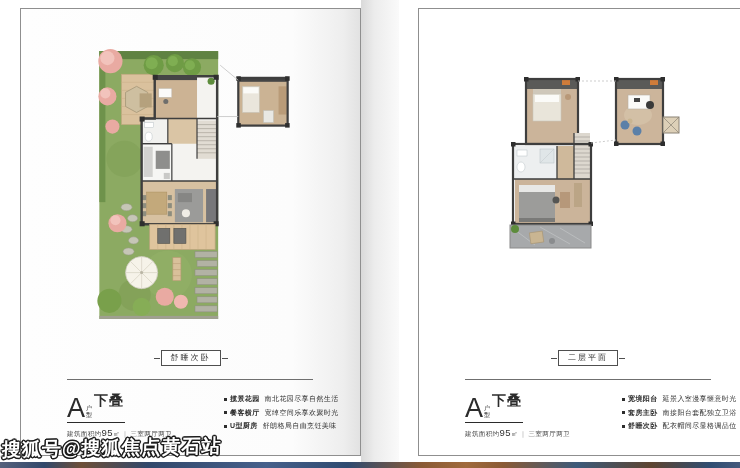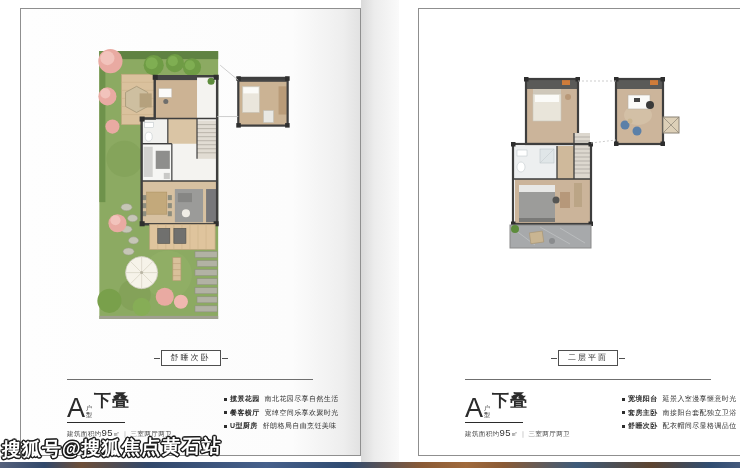--- a/index.html
+++ b/index.html
@@ -32,21 +32,21 @@
   .floor-badge::before,.floor-badge::after{
     content:"";position:absolute;top:50%;width:6px;height:1px;background:#4f4f4f;
   }
   .floor-badge::before{left:-8px;}
   .floor-badge::after{right:-8px;}
   .divider{position:absolute;top:370px;left:46px;width:246px;height:1px;background:#6f6f6f;}
   .unit-block{position:absolute;top:385px;left:46px;color:#2b2b2b;}
   .unit-line{display:flex;align-items:flex-end;}
   .unit-letter{font-size:27px;line-height:22px;font-weight:400;letter-spacing:0;}
   .unit-type{display:flex;flex-direction:column;font-size:6px;line-height:6.5px;margin:0 2px 1px 1px;letter-spacing:0;}
-  .unit-suffix{font-size:17px;line-height:13px;font-weight:700;letter-spacing:1px;margin-bottom:12px;}
+  .unit-suffix{font-size:14px;line-height:13px;font-weight:700;letter-spacing:1px;margin-bottom:12px;}
   .unit-underline{width:58px;height:1px;background:#2b2b2b;margin-top:3px;}
   .area-line{margin-top:4px;display:flex;align-items:baseline;gap:0;font-size:6.5px;color:#474747;letter-spacing:0.4px;white-space:nowrap;}
   .area-value{font-size:9.5px;color:#333;}
   .area-sep{margin:0 2px;color:#888;}
   .feature-list{position:absolute;top:386px;left:203px;display:flex;flex-direction:column;gap:5.5px;}
   .feature-item{display:flex;align-items:center;font-size:7px;line-height:8px;color:#2d2d2d;white-space:nowrap;}
   .feature-item .dot{width:3px;height:3px;background:#2d2d2d;margin-right:3px;flex:none;}
   .feature-item .term{font-weight:700;margin-right:5px;letter-spacing:0.4px;}
   .feature-item .desc{letter-spacing:0.4px;}
   .bottom-strip{

